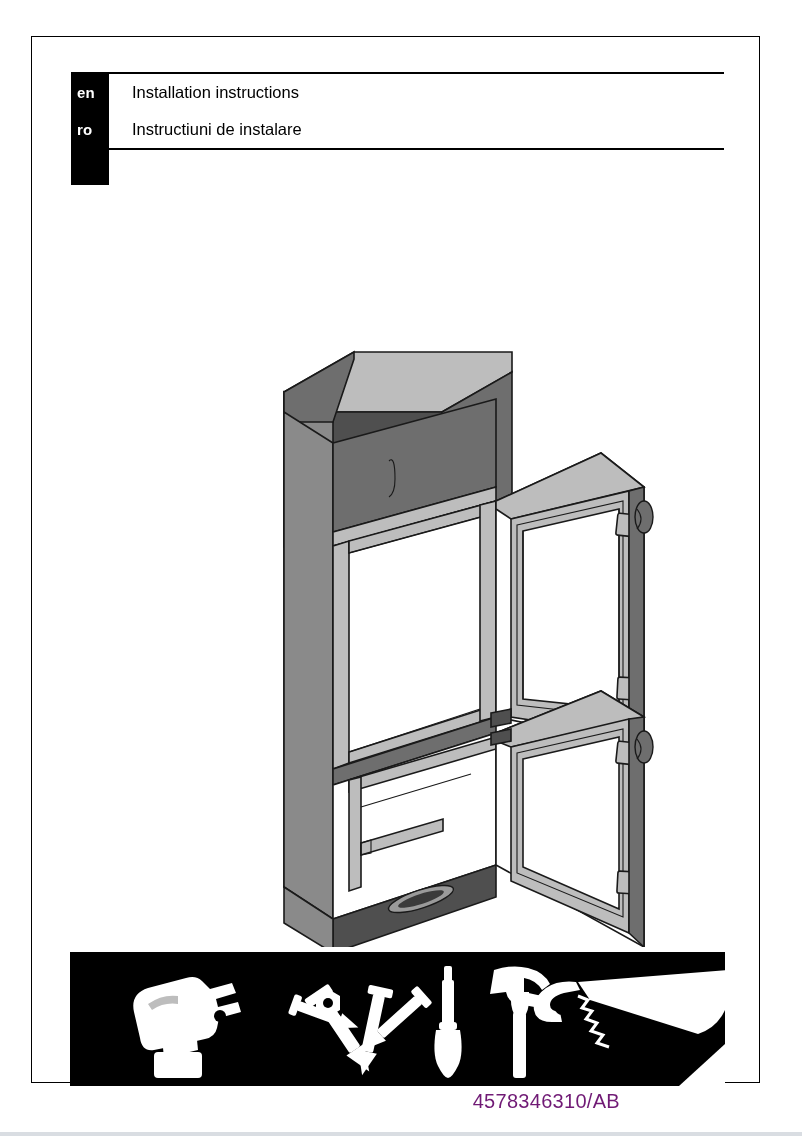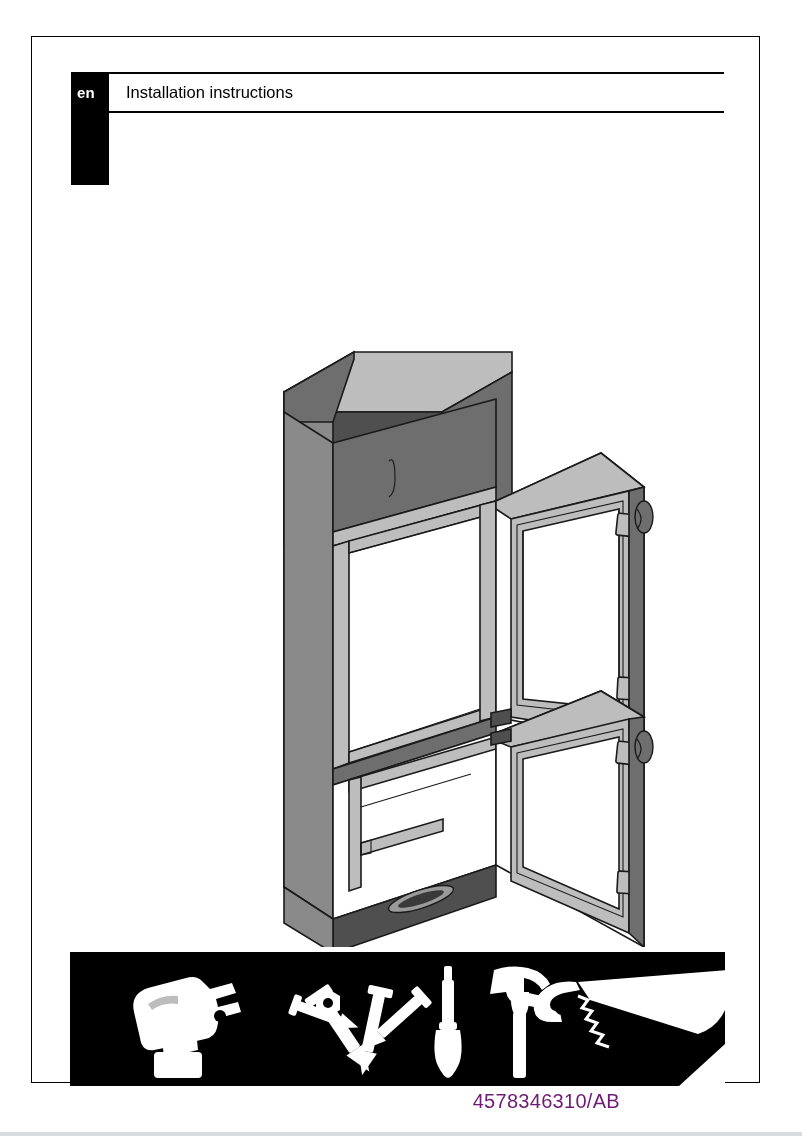--- a/index.html
+++ b/index.html
@@ -57,21 +57,21 @@
     justify-content: flex-start;
     padding-left: 6px;
     box-sizing: border-box;
     font-weight: bold;
     font-size: 15px;
     color: #ffffff;
     background: #000000;
     letter-spacing: 0.2px;
   }
   .lang-text {
-    padding-left: 17px;
+    padding-left: 23px;
     font-size: 16.5px;
     color: #000;
     white-space: nowrap;
   }
   .lang-tagcol {
     position: absolute;
     left: 39px;
     top: 37px;
     width: 38px;
     height: 111px;
@@ -120,20 +120,24 @@
 
 <div class="page">
 
   <div class="doc-frame">
 
     <div class="lang-tagcol"></div>
     <div class="lang-header">
       <div class="lang-row">
         <div class="lang-tag">en</div>
         <div class="lang-text">Installation instructions</div>
+      </div>
+      <div class="lang-row">
+        <div class="lang-tag">ro</div>
+        <div class="lang-text">Instructiuni de instalare</div>
       </div>
     </div>
 
     <div class="illustration">
       <svg width="653" height="700" viewBox="0 0 653 700" xmlns="http://www.w3.org/2000/svg">
         <defs>
           <style>
             .bodyFill { fill:#8a8a8a; stroke:#1a1a1a; stroke-width:1.6; }
             .darkFill { fill:#4f4f4f; stroke:#1a1a1a; stroke-width:1.6; }
             .midFill  { fill:#6e6e6e; stroke:#1a1a1a; stroke-width:1.6; }

